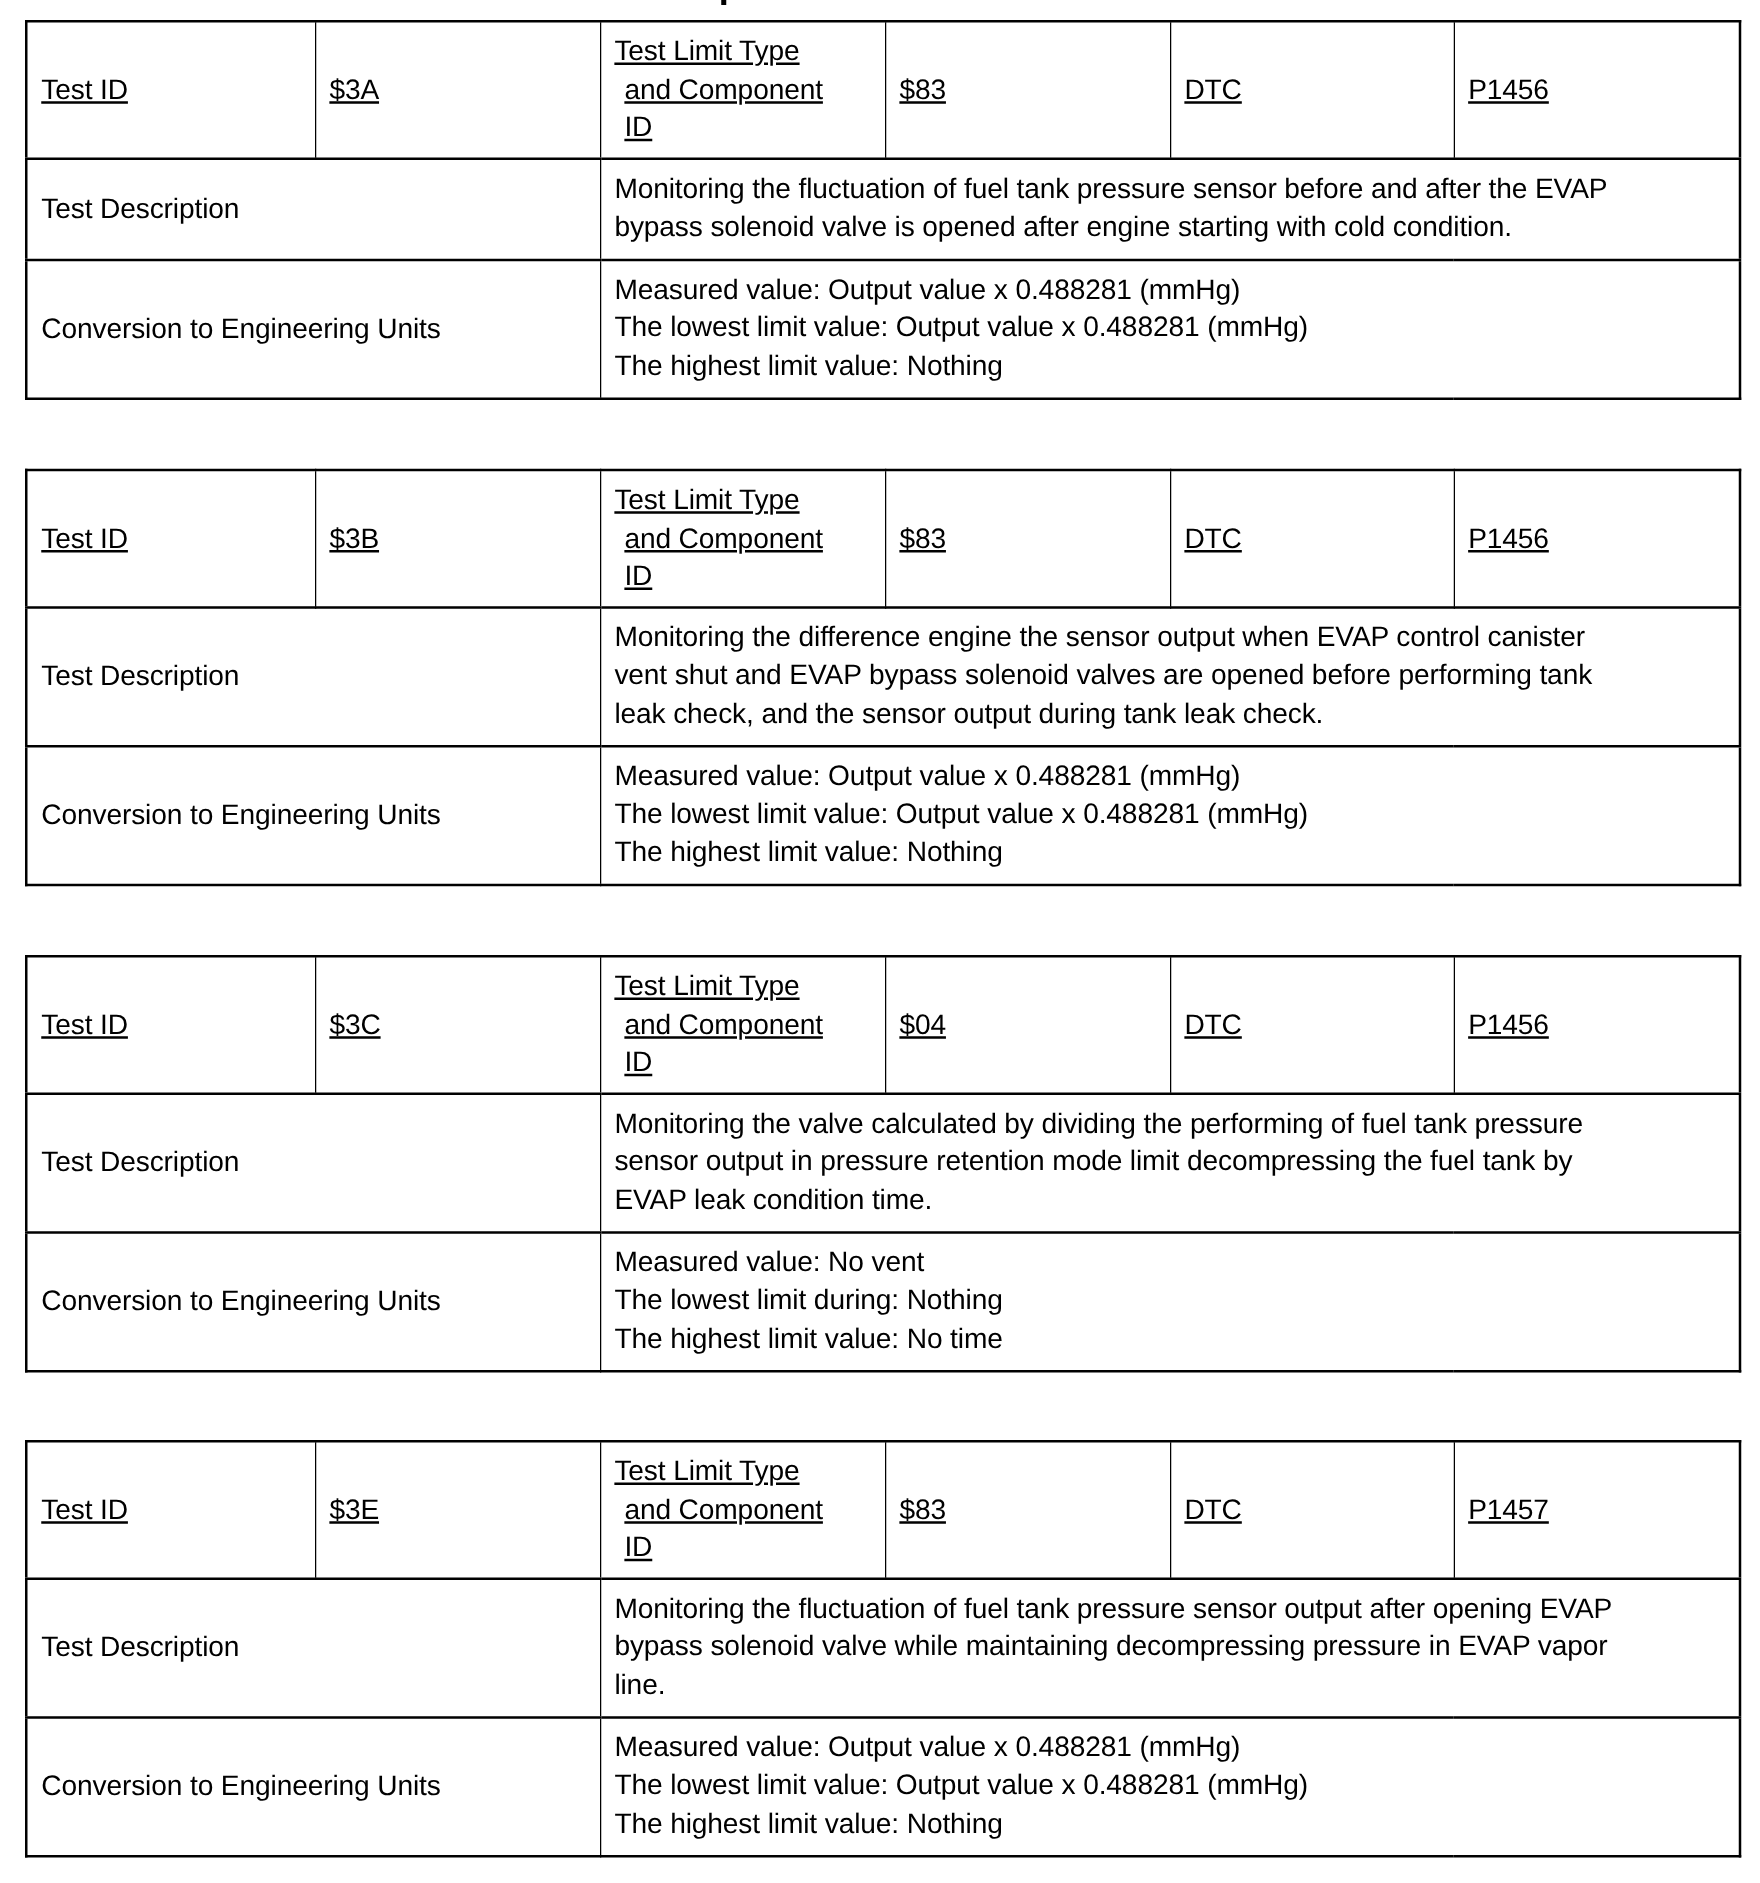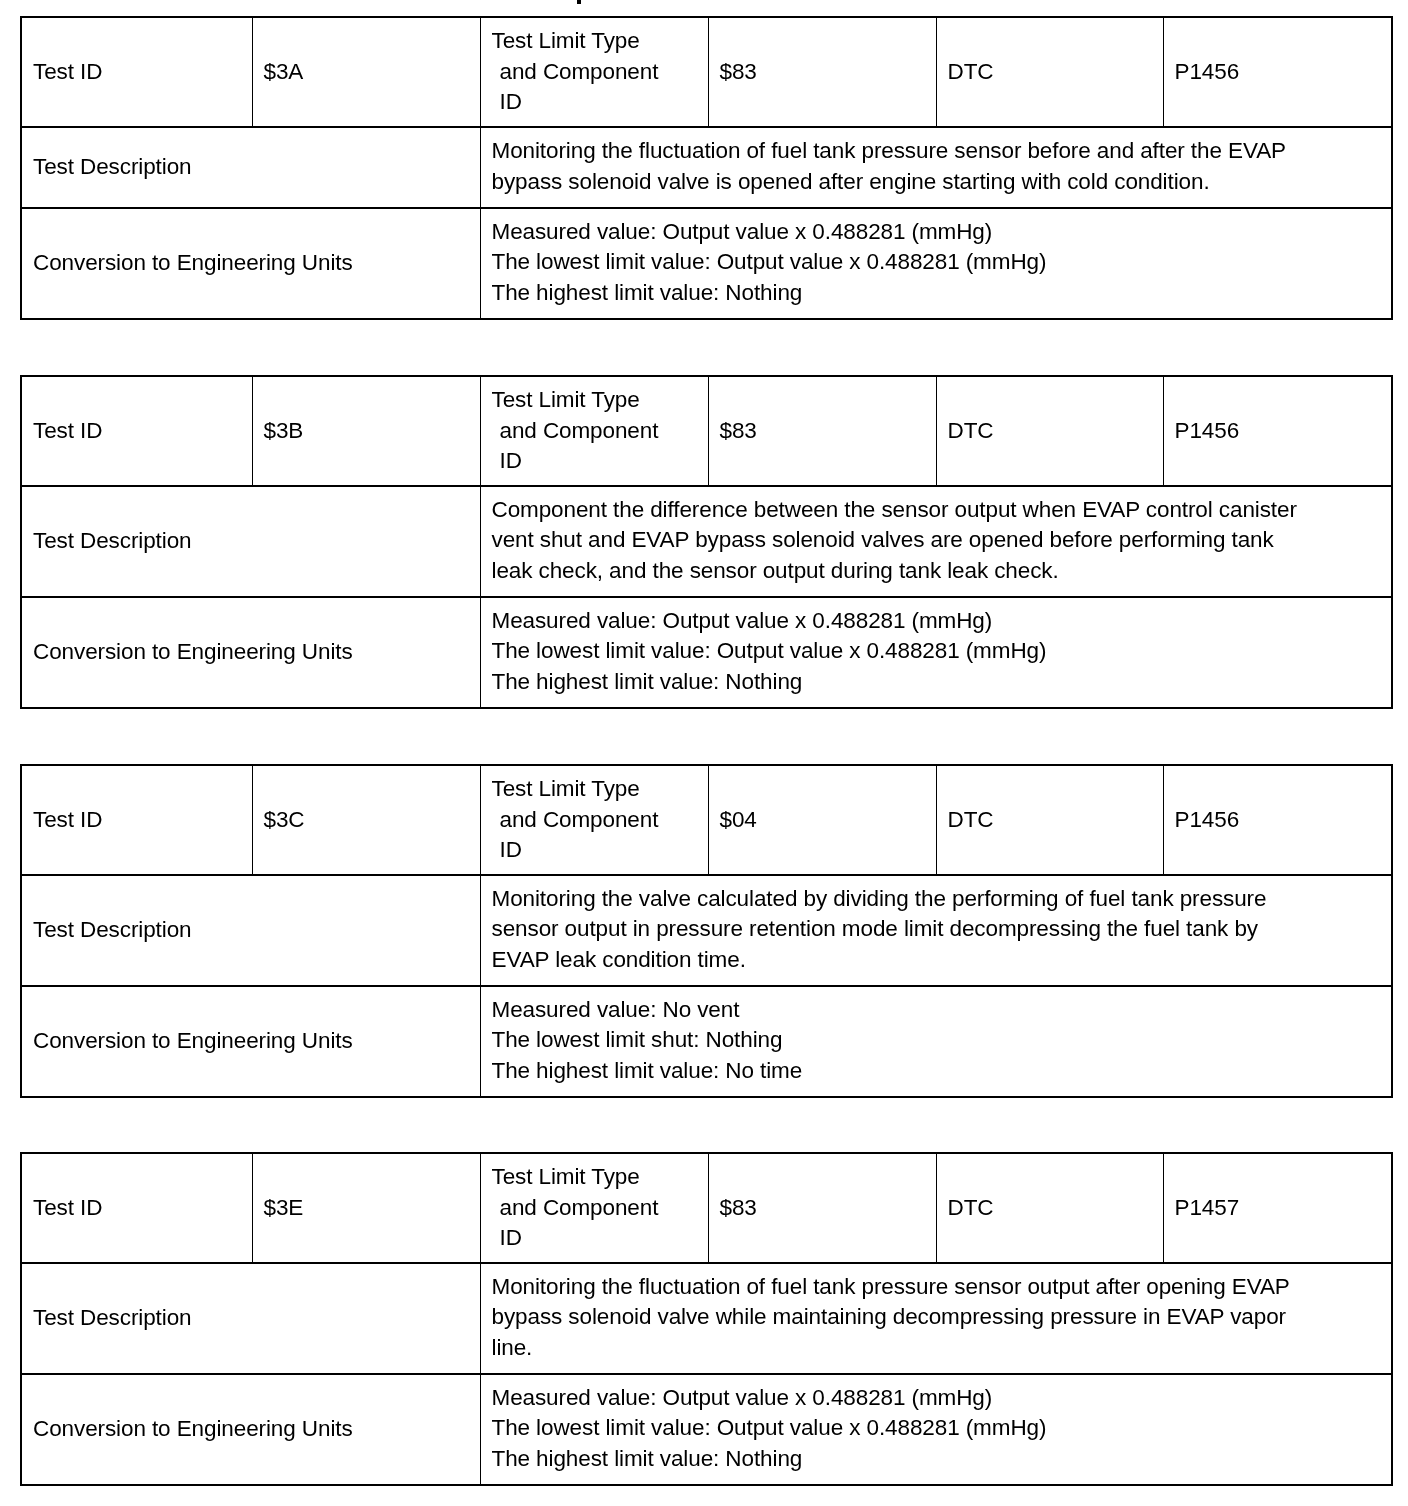--- a/index.html
+++ b/index.html
@@ -33,21 +33,21 @@
   }
   .spec-table td {
     border: 1.5px solid #000;
     padding: 0 11px;
     font-size: 22.5px;
     line-height: 30.5px;
     vertical-align: middle;
     text-align: left;
     letter-spacing: -0.1px;
   }
-  .spec-table tr.row-head td { height: 108px; }
+  .spec-table tr.row-head td { height: 108px; text-decoration: underline; }
   .spec-table tr.row-desc td { }
   .spec-table tr.row-conv td { }
   .spec-table tr.row-sep td { border-top: 2.5px solid #000; }
   .multi-line span { display: block; }
   .limit-label span.ind { display:block; padding-left: 8px; }
   .limit-label span.first { display:block; }
   .desc-cell { padding-top: 4px !important; padding-bottom: 6px !important; }
   .conv-cell { padding-top: 6px !important; padding-bottom: 8px !important; border-radius: 32px; }
 </style>
 </head>
@@ -113,21 +113,21 @@
       <span class="ind">and Component</span>
       <span class="ind">ID</span>
     </td>
     <td>$83</td>
     <td>DTC</td>
     <td>P1456</td>
   </tr>
   <tr class="row-desc row-sep" style="height:111px;">
     <td colspan="2">Test Description</td>
     <td colspan="4" class="multi-line desc-cell">
-      <span>Component the difference between the sensor output when EVAP control canister</span>
+      <span>Monitoring the difference engine the sensor output when EVAP control canister</span>
       <span>vent shut and EVAP bypass solenoid valves are opened before performing tank</span>
       <span>leak check, and the sensor output during tank leak check.</span>
     </td>
   </tr>
   <tr class="row-conv row-sep" style="height:111px;">
     <td colspan="2">Conversion to Engineering Units</td>
     <td colspan="4" class="multi-line conv-cell">
       <span>Measured value: Output value x 0.488281 (mmHg)</span>
       <span>The lowest limit value: Output value x 0.488281 (mmHg)</span>
       <span>The highest limit value: Nothing</span>
@@ -163,21 +163,21 @@
     <td colspan="4" class="multi-line desc-cell">
       <span>Monitoring the valve calculated by dividing the performing of fuel tank pressure</span>
       <span>sensor output in pressure retention mode limit decompressing the fuel tank by</span>
       <span>EVAP leak condition time.</span>
     </td>
   </tr>
   <tr class="row-conv row-sep" style="height:111px;">
     <td colspan="2">Conversion to Engineering Units</td>
     <td colspan="4" class="multi-line conv-cell">
       <span>Measured value: No vent</span>
-      <span>The lowest limit shut: Nothing</span>
+      <span>The lowest limit during: Nothing</span>
       <span>The highest limit value: No time</span>
     </td>
   </tr>
 </tbody>
   </table>
 
 <table class="spec-table" style="top:1152px;">
   <colgroup>
     <col style="width:231px">
       <col style="width:228px">

